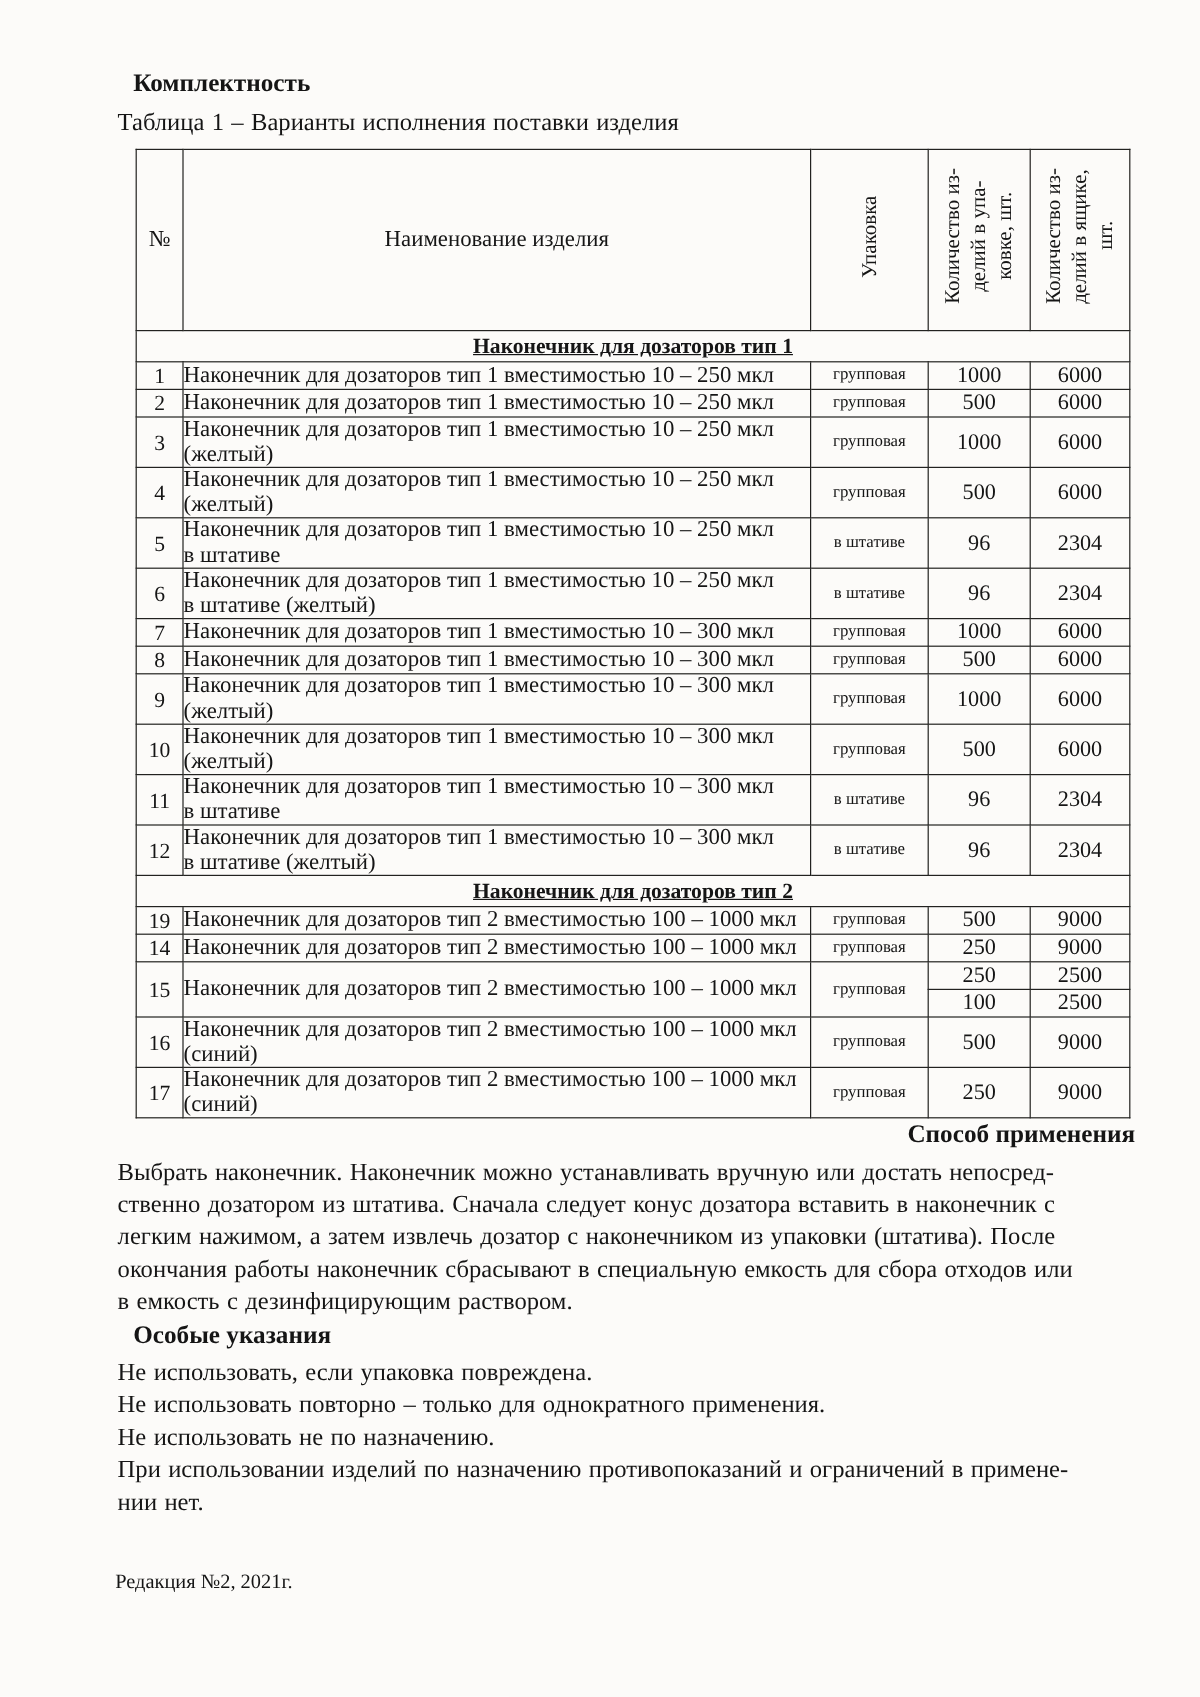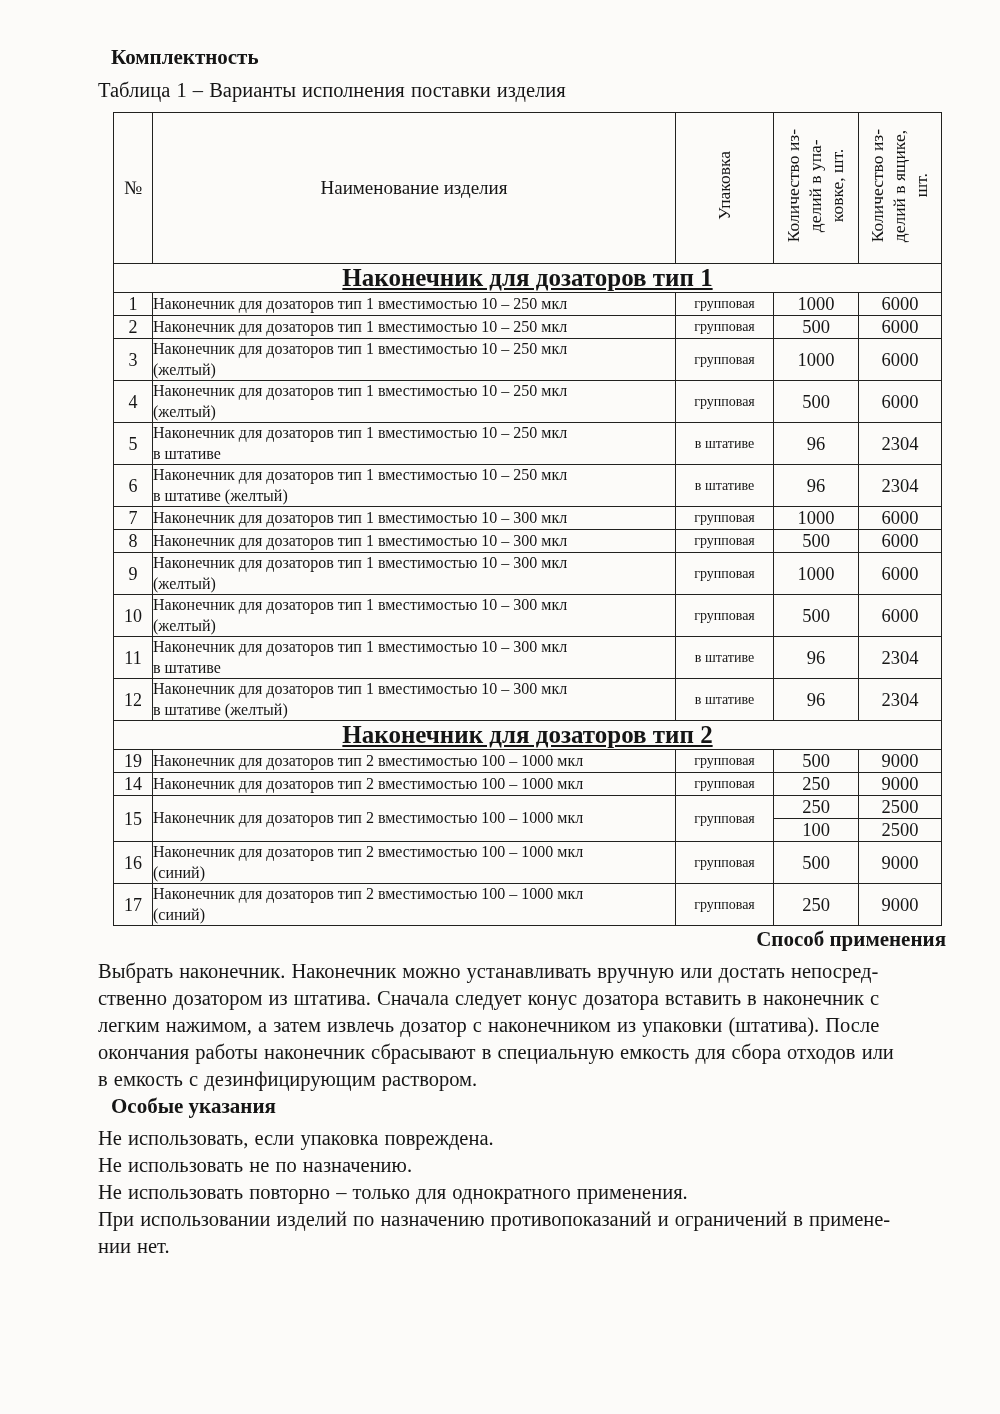--- a/index.html
+++ b/index.html
@@ -10,21 +10,21 @@
     color:#151515;
     overflow:hidden;
   }
   .page{
     position:relative;
     width:1000px;height:1414px;
     background:#fcfbf9;
   }
   .content{
     position:absolute;
-    left:98px;top:44px;
+    left:98px;top:56px;
     width:848px;
   }
   h2.doc-h{
     font-size:21px;
     font-weight:bold;
     margin:0 0 5px 13px;
     line-height:27px;
   }
   .line{
     font-size:20.5px;
@@ -64,30 +64,30 @@
     display:inline-block;
     white-space:pre-line;
     font-size:17.5px;
     line-height:1.25;
     text-align:center;
   }
   td.td-section{
     height:25px;
     text-align:center;
     font-weight:bold;
-    font-size:25px;
+    font-size:18px;
   }
   .section-label{text-decoration:underline;}
   td.td-num{
     text-align:center;
     font-size:18px;
     line-height:20px;
   }
   td.td-name{
-    font-size:16px;
+    font-size:19px;
     line-height:20.5px;
     padding:2px 4px 2px 7px;
     white-space:pre-line;
     font-family:Liberation Serif, serif;
   }
   td.td-pack{
     text-align:center;
     font-size:14px;
     line-height:20px;
   }
@@ -279,19 +279,20 @@
 
     <h2 class="doc-h after-table">Способ применения</h2>
     <p class="body-block">Выбрать наконечник. Наконечник можно устанавливать вручную или достать непосред-
 ственно дозатором из штатива. Сначала следует конус дозатора вставить в наконечник с
 легким нажимом, а затем извлечь дозатор с наконечником из упаковки (штатива). После
 окончания работы наконечник сбрасывают в специальную емкость для сбора отходов или
 в емкость с дезинфицирующим раствором.</p>
 
     <h2 class="doc-h after-usage">Особые указания</h2>
     <p class="body-block">Не использовать, если упаковка повреждена.</p>
+    <p class="body-block">Не использовать повторно – только для однократного применения.</p>
     <p class="body-block">Не использовать не по назначению.</p>
-    <p class="body-block">Не использовать повторно – только для однократного применения.</p>
     <p class="body-block">При использовании изделий по назначению противопоказаний и ограничений в примене-
 нии нет.</p>
 
+    <div class="footer">Редакция №2, 2021г.</div>
   </div>
 </div>
 
 </body></html>

